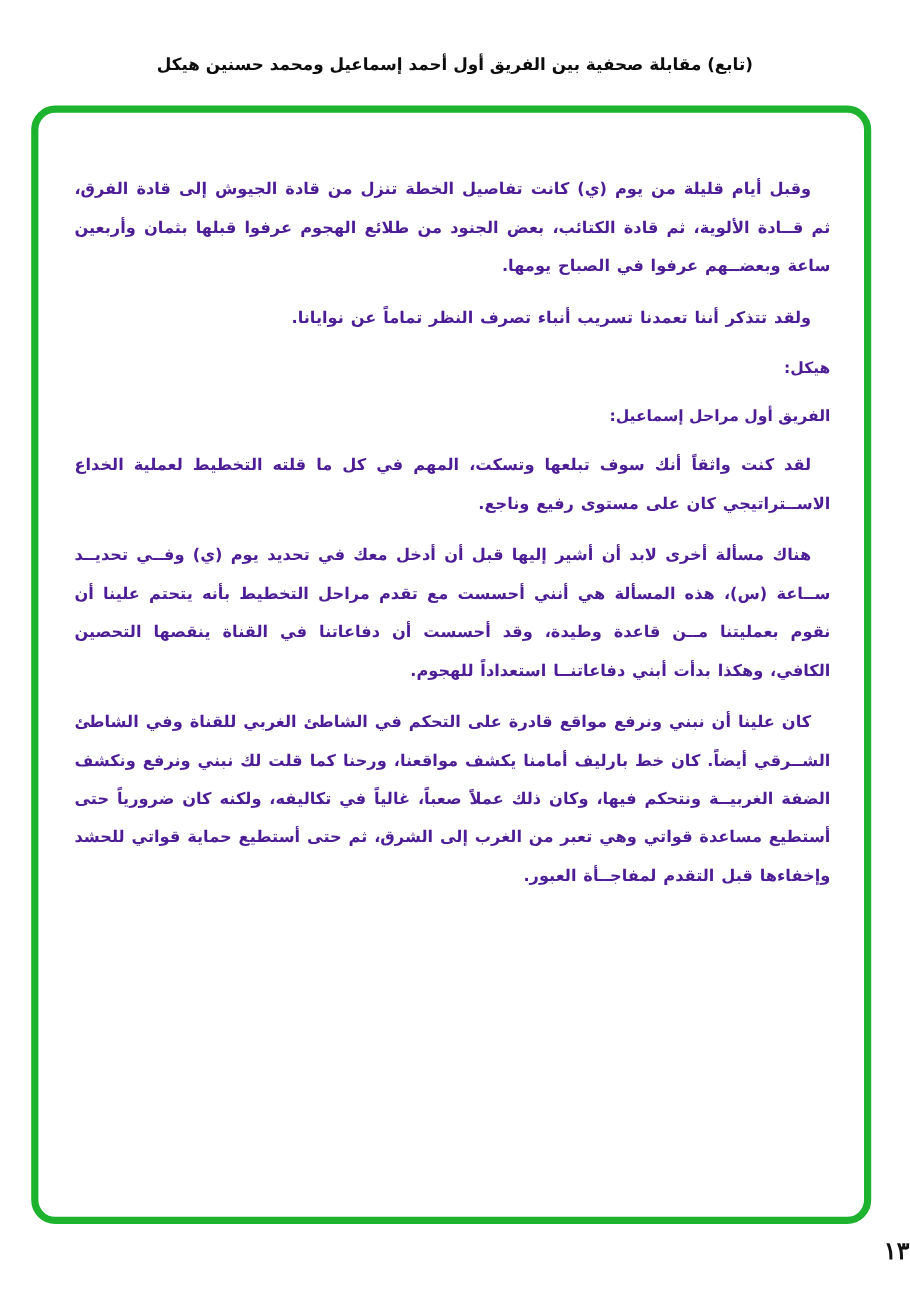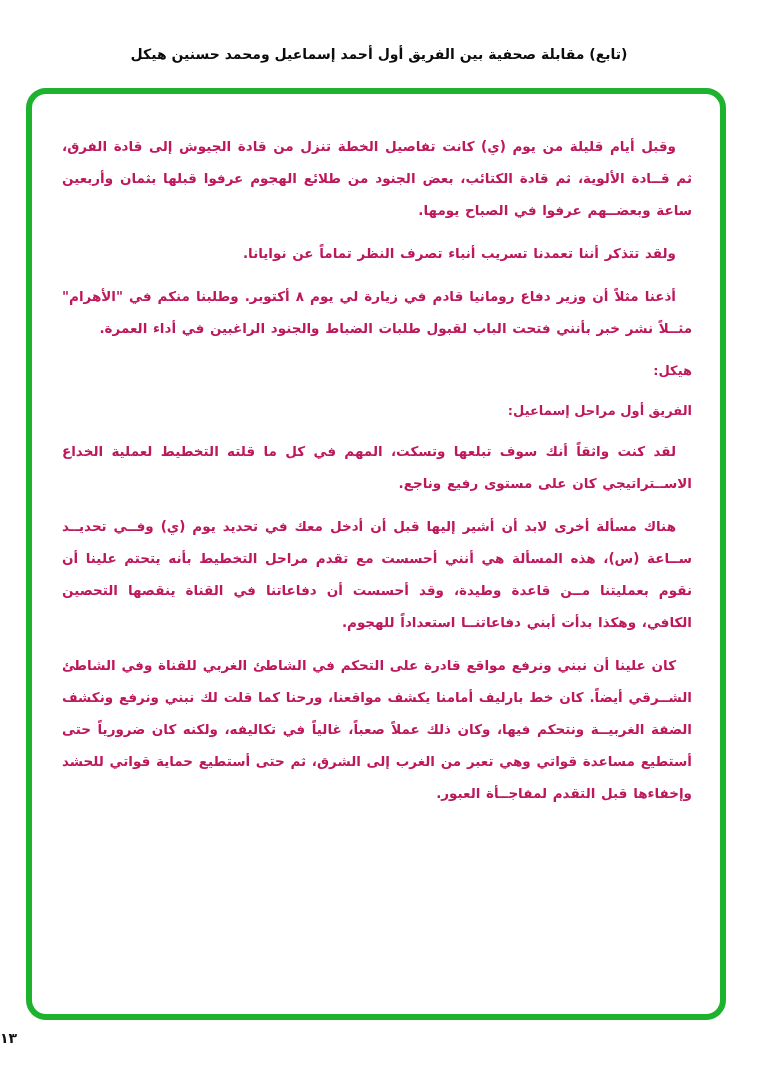--- a/index.html
+++ b/index.html
@@ -32,22 +32,22 @@
     left: 26px;
     top: 88px;
     width: 700px;
     height: 932px;
     border: 6px solid #1db32e;
     border-radius: 20px;
     background: #ffffff;
   }
   .content {
     direction: rtl;
-    padding: 36px 28px 0 30px;
-    color: #be185d;
+    padding: 48px 28px 0 30px;
+    color: #4c1d95;
   }
   .content p.para {
     font-size: 13.5px;
     font-weight: 700;
     line-height: 32px;
     text-align: justify;
     text-indent: 16px;
     margin-bottom: 11px;
     word-spacing: 1px;
   }
@@ -57,38 +57,38 @@
     line-height: 32px;
     text-align: right;
     text-indent: 0;
     margin: 6px 0 8px 0;
   }
   .page-number {
     position: absolute;
     top: 1030px;
     left: 0;
     width: 100%;
-    text-align: left;
-    font-size: 14px;
+    text-align: right;
+    font-size: 20px;
     font-weight: 700;
     color: #111111;
+    font-family: Liberation Serif, serif;
   }
 </style>
 </head>
 <body>
 
 <div class="page">
 
   <div class="page-header">(تابع) مقابلة صحفية بين الفريق أول أحمد إسماعيل ومحمد حسنين هيكل</div>
 
   <div class="frame">
     <div class="content">
         <p class="para">وقبل أيام قليلة من يوم (ي) كانت تفاصيل الخطة تنزل من قادة الجيوش إلى قادة الفرق، ثم قــادة الألوية، ثم قادة الكتائب، بعض الجنود من طلائع الهجوم عرفوا قبلها بثمان وأربعين ساعة وبعضــهم عرفوا في الصباح يومها.</p>
         <p class="para">ولقد تتذكر أننا تعمدنا تسريب أنباء تصرف النظر تماماً عن نوايانا.</p>
-        <p class="para">أذعنا مثلاً أن وزير دفاع رومانيا قادم في زيارة لي يوم ٨ أكتوبر. وطلبنا منكم في "الأهرام" مثــلاً نشر خبر بأنني فتحت الباب لقبول طلبات الضباط والجنود الراغبين في أداء العمرة.</p>
         <p class="speaker">هيكل:</p>
         <p class="speaker">الفريق أول مراحل إسماعيل:</p>
         <p class="para">لقد كنت واثقاً أنك سوف تبلعها وتسكت، المهم في كل ما قلته التخطيط لعملية الخداع الاســتراتيجي كان على مستوى رفيع وناجع.</p>
         <p class="para">هناك مسألة أخرى لابد أن أشير إليها قبل أن أدخل معك في تحديد يوم (ي) وفــي تحديــد ســاعة (س)، هذه المسألة هي أنني أحسست مع تقدم مراحل التخطيط بأنه يتحتم علينا أن نقوم بعمليتنا مــن قاعدة وطيدة، وقد أحسست أن دفاعاتنا في القناة ينقصها التحصين الكافي، وهكذا بدأت أبني دفاعاتنــا استعداداً للهجوم.</p>
         <p class="para">كان علينا أن نبني ونرفع مواقع قادرة على التحكم في الشاطئ الغربي للقناة وفي الشاطئ الشــرقي أيضاً. كان خط بارليف أمامنا يكشف مواقعنا، ورحنا كما قلت لك نبني ونرفع ونكشف الضفة الغربيــة ونتحكم فيها، وكان ذلك عملاً صعباً، غالياً في تكاليفه، ولكنه كان ضرورياً حتى أستطيع مساعدة قواتي وهي تعبر من الغرب إلى الشرق، ثم حتى أستطيع حماية قواتي للحشد وإخفاءها قبل التقدم لمفاجــأة العبور.</p>
       </div>
   </div>
 
   <div class="page-number">١٣</div>
 

